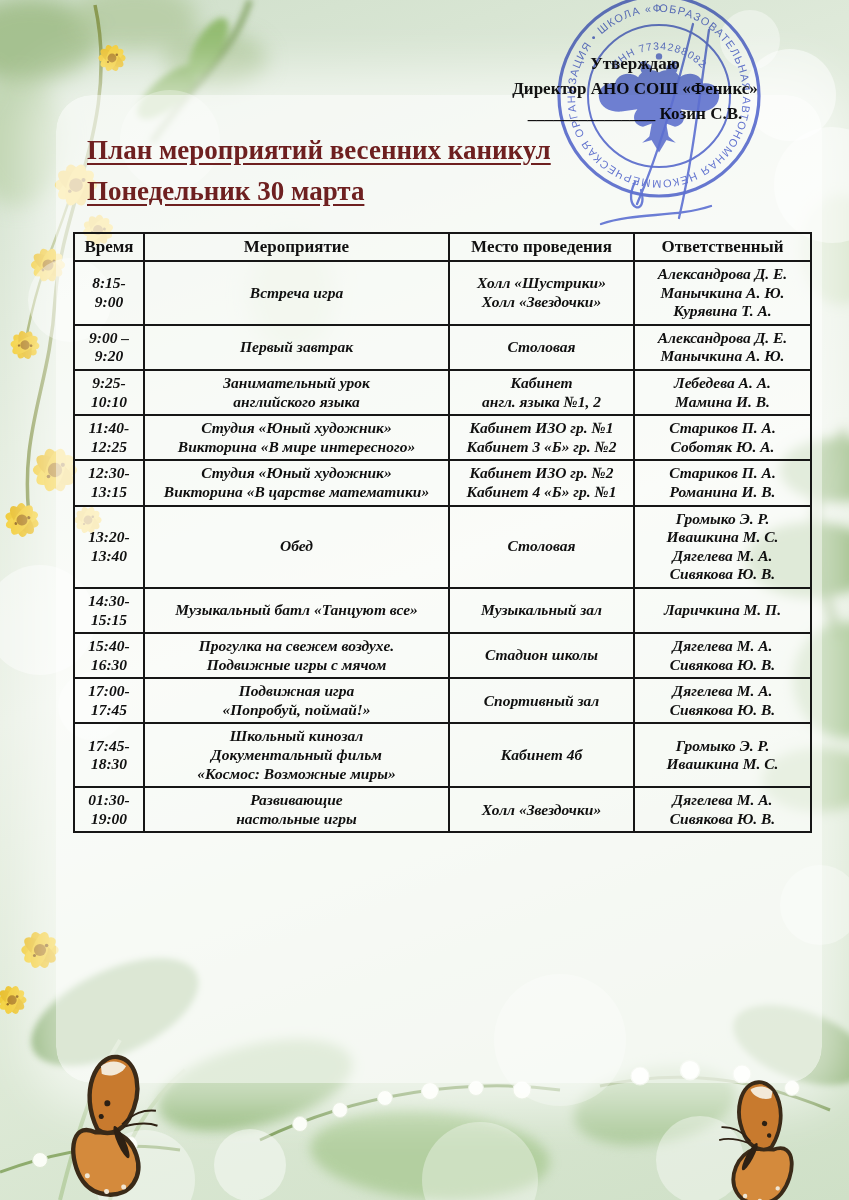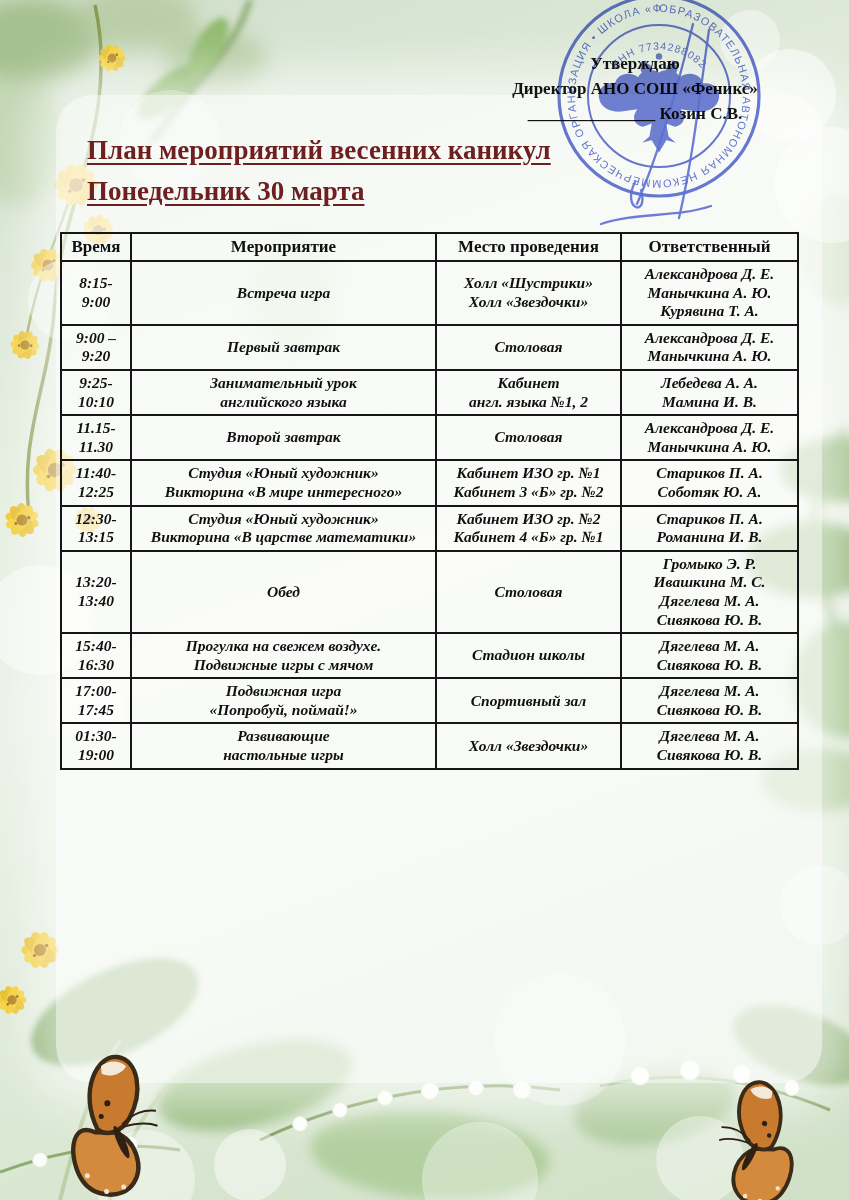--- a/index.html
+++ b/index.html
@@ -30,21 +30,21 @@
     z-index:2;
     color:#6e2020;font-weight:bold;font-size:27px;line-height:1.5;
   }
   .title div{text-decoration:underline;text-underline-offset:4px;}
   .stamp-svg{
     position:absolute;left:543px;top:-14px;z-index:3;
     mix-blend-mode:multiply;opacity:.92;
   }
   .fg-svg{position:absolute;left:0;top:0;z-index:4;pointer-events:none;}
   table.schedule{
-    position:absolute;left:60px;top:232px;width:737px;z-index:2;
+    position:absolute;left:73px;top:232px;width:737px;z-index:2;
     border-collapse:collapse;table-layout:fixed;
     color:#101010;
   }
   table.schedule td,table.schedule th{
     border:2px solid #161616;
     text-align:center;vertical-align:middle;
     padding:3px 4px;
     white-space:pre-line;
   }
   table.schedule th{font-size:17px;font-weight:bold;}
@@ -218,28 +218,20 @@
       <td>9:25-
 10:10</td>
       <td>Занимательный урок
 английского языка</td>
       <td>Кабинет
 англ. языка №1, 2</td>
       <td>Лебедева А. А.
 Мамина И. В.</td>
     </tr>
         <tr>
-      <td>11.15-
-11.30</td>
-      <td>Второй завтрак</td>
-      <td>Столовая</td>
-      <td>Александрова Д. Е.
-Манычкина А. Ю.</td>
-    </tr>
-        <tr>
       <td>11:40-
 12:25</td>
       <td>Студия «Юный художник»
 Викторина «В мире интересного»</td>
       <td>Кабинет ИЗО гр. №1
 Кабинет 3 «Б» гр. №2</td>
       <td>Стариков П. А.
 Соботяк Ю. А.</td>
     </tr>
         <tr>
@@ -256,36 +248,53 @@
       <td>13:20-
 13:40</td>
       <td>Обед</td>
       <td>Столовая</td>
       <td>Громыко Э. Р.
 Ивашкина М. С.
 Дягелева М. А.
 Сивякова Ю. В.</td>
     </tr>
         <tr>
+      <td>14:30-
+15:15</td>
+      <td>Музыкальный батл «Танцуют все»</td>
+      <td>Музыкальный зал</td>
+      <td>Ларичкина М. П.</td>
+    </tr>
+        <tr>
       <td>15:40-
 16:30</td>
       <td>Прогулка на свежем воздухе.
 Подвижные игры с мячом</td>
       <td>Стадион школы</td>
       <td>Дягелева М. А.
 Сивякова Ю. В.</td>
     </tr>
         <tr>
       <td>17:00-
 17:45</td>
       <td>Подвижная игра
 «Попробуй, поймай!»</td>
       <td>Спортивный зал</td>
       <td>Дягелева М. А.
 Сивякова Ю. В.</td>
+    </tr>
+        <tr>
+      <td>17:45-
+18:30</td>
+      <td>Школьный кинозал
+Документальный фильм
+«Космос: Возможные миры»</td>
+      <td>Кабинет 4б</td>
+      <td>Громыко Э. Р.
+Ивашкина М. С.</td>
     </tr>
         <tr>
       <td>01:30-
 19:00</td>
       <td>Развивающие
 настольные игры</td>
       <td>Холл «Звездочки»</td>
       <td>Дягелева М. А.
 Сивякова Ю. В.</td>
     </tr>

